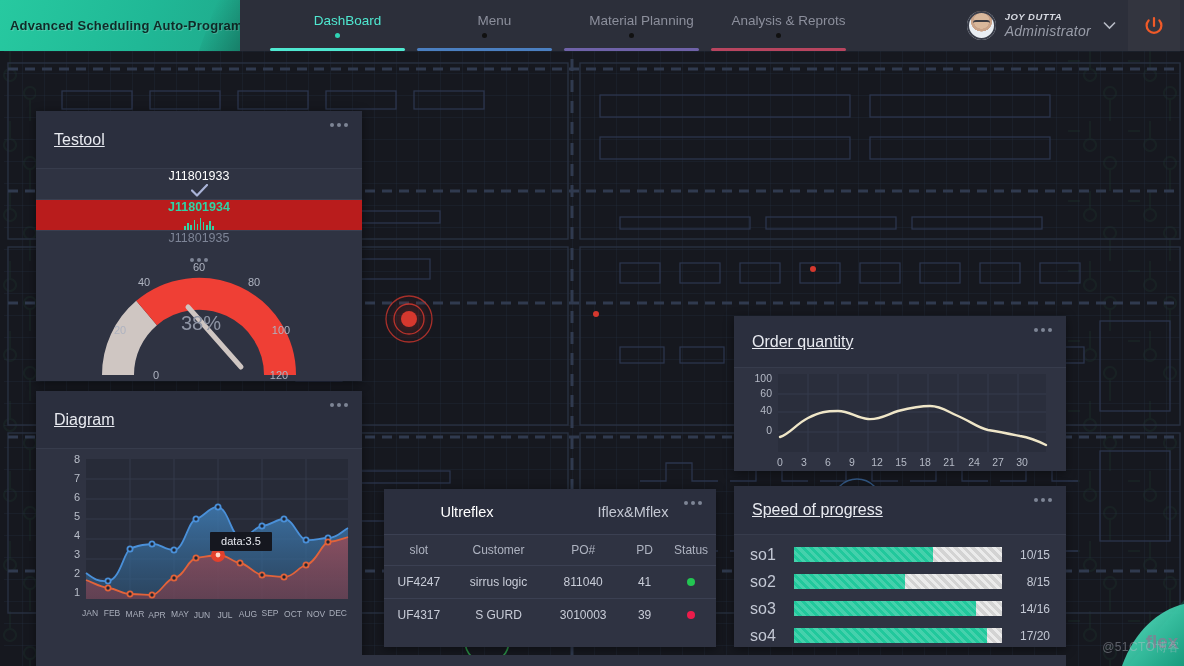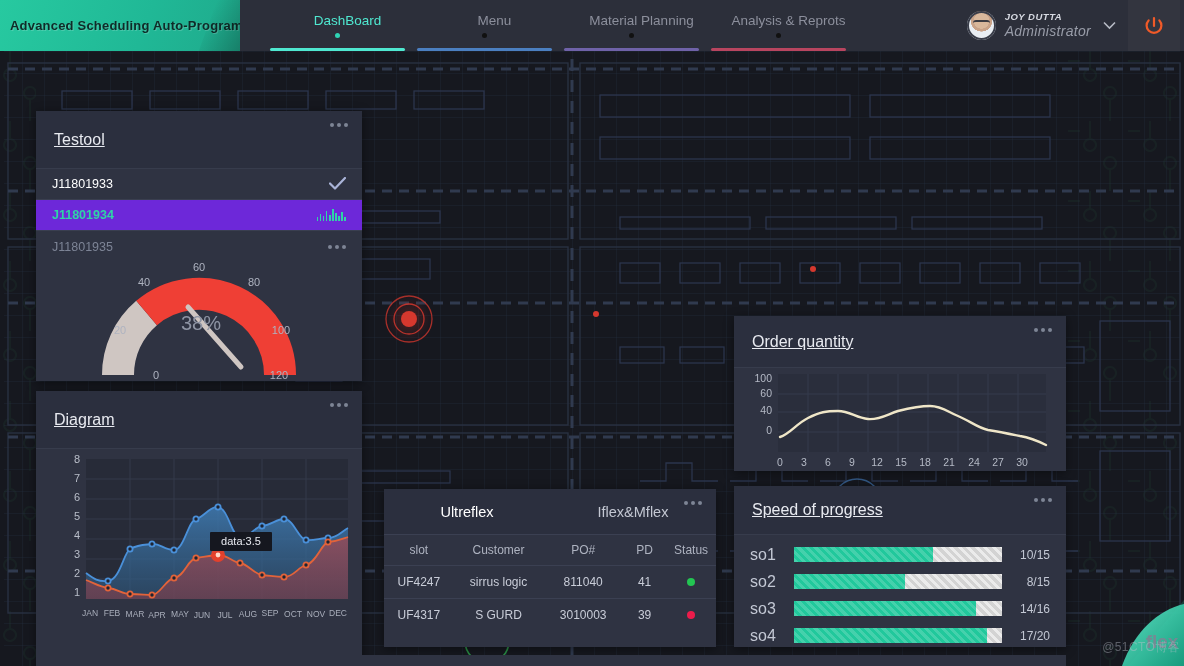--- a/index.html
+++ b/index.html
@@ -74,25 +74,25 @@
     height:58px; background:#2b2f3e; display:flex; align-items:center;
     padding:0 18px; position:relative; border-bottom:1px solid #373c4c;
   }
   .card-title { font-size:16px; color:#e8eaf0;text-decoration:underline; }
   .dots { position:absolute; right:14px; top:12px; display:flex; gap:3px; cursor:pointer; }
   .dots i { width:4px; height:4px; border-radius:50%; background:#7e8595; display:block; }
   
   #card-testool { left:36px; top:60px; width:326px; height:270px; }
   .tool-row {
     height:31px; display:flex; align-items:center; padding:0 16px;
-    border-bottom:1px solid #3a3f50; position:relative;
+    border-bottom:1px solid #3a3f50; position:relative;flex-direction:column;
   }
   .tool-id { font-size:12.5px; flex:1; }
   .tool-row.r1 .tool-id { color:#ffffff; }
-  .tool-row.r2 { background:#6d28d9; }
+  .tool-row.r2 { background:#b91c1c; }
   .tool-row.r2 .tool-id { color:#2fd4a6; font-weight:bold; }
   .tool-row.r3 .tool-id { color:#7d8496; }
   .check { color:#aab4d8; font-size:15px; }
   .wave { display:flex; align-items:flex-end; gap:1.5px; height:12px; }
   .wave i { display:block; width:1.6px; background:#2fd4a6; }
   .gauge-wrap { position:absolute; left:0; top:124px; width:326px; height:146px; }
   
   #card-diagram { left:36px; top:340px; width:326px; height:307px; }
   
   #card-order { left:734px; top:265px; width:332px; height:155px; }

